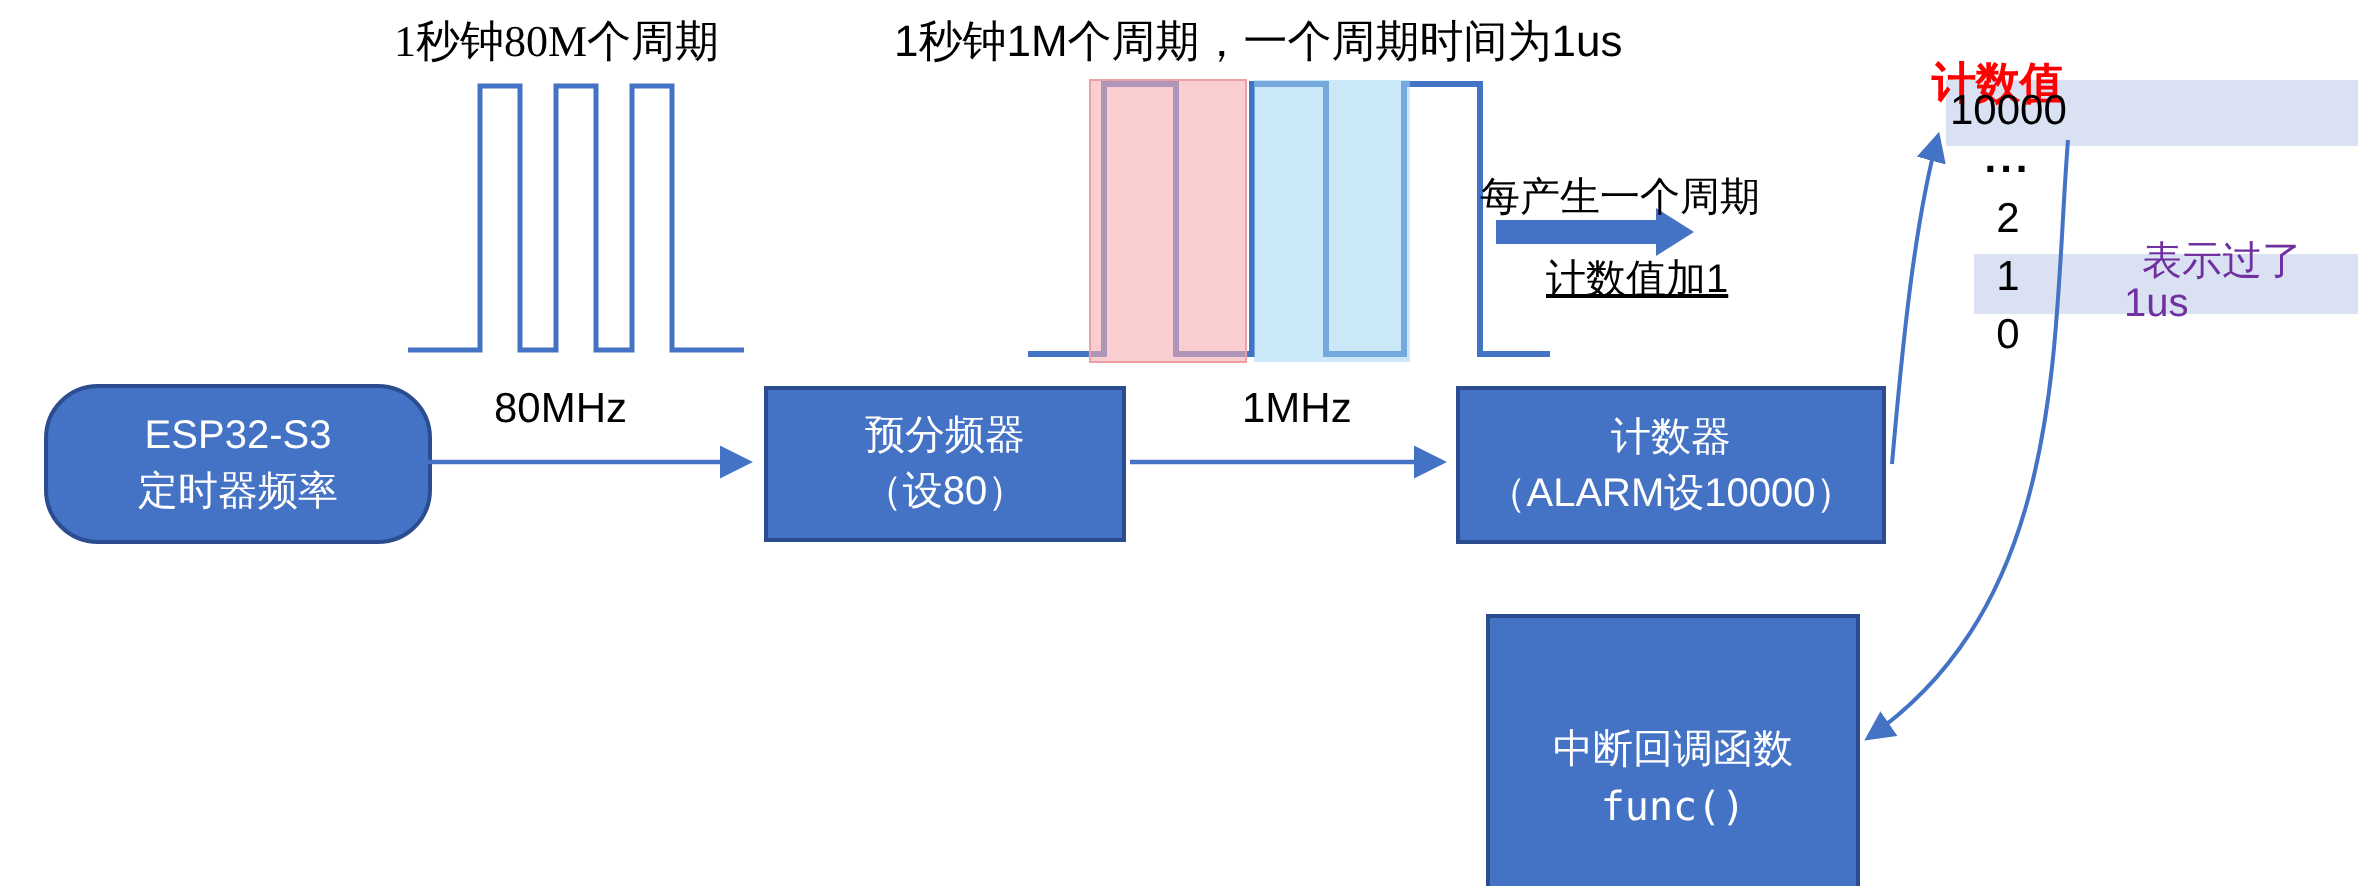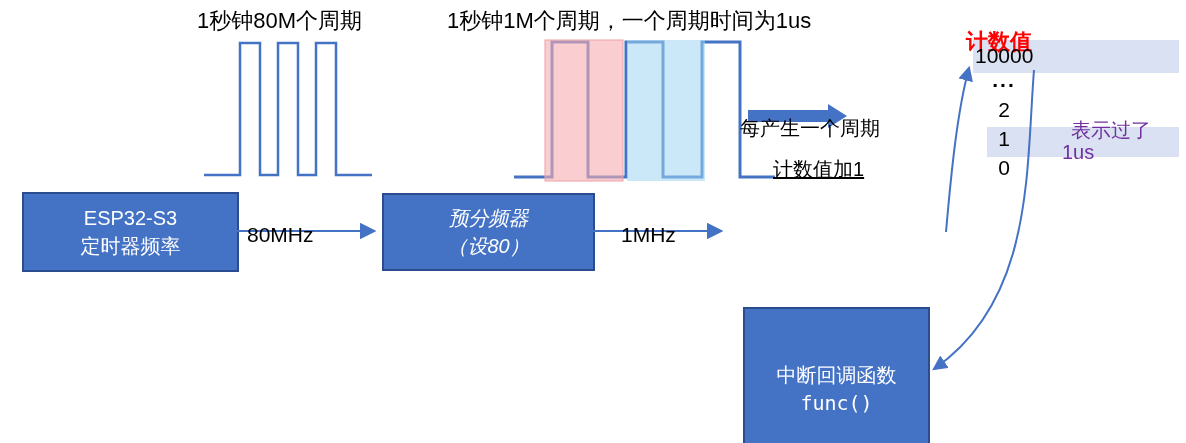--- a/index.html
+++ b/index.html
@@ -9,42 +9,46 @@
   }
   .abs{position:absolute;white-space:nowrap;}
   .layer-svg{position:absolute;left:0;top:0;z-index:3;pointer-events:none;}
   .band{position:absolute;background:#D9E1F2;z-index:1;}
   .flow-box{
     position:absolute;z-index:2;background:#4472C4;border:2px solid #2B4D8F;
     color:#fff;display:flex;flex-direction:column;align-items:center;justify-content:center;
     text-align:center;font-size:20px;line-height:1.4;box-sizing:border-box;
   }
   .txt{z-index:4;font-size:22px;line-height:1.1;}
-  .freq{z-index:4;font-size:21px;margin-top:30px;}
+  .freq{z-index:4;font-size:21px;}
   .note{z-index:4;font-size:20px;color:#7030A0;}
   .red-title{z-index:4;font-size:22px;font-weight:bold;color:#FF0000;}
   .cnt{z-index:4;font-size:21px;width:58px;text-align:center;line-height:22px;}
   .cnt-dots{font-weight:bold;letter-spacing:2px;}
   .mono{font-family:"DejaVu Sans Mono","Liberation Mono",monospace;}
 </style>
 </head>
 <body>
 
 <div id="canvas">
 
   <div class="band" style="left:973px;top:40px;width:206px;height:33px;"></div>
   <div class="band" style="left:987px;top:127px;width:192px;height:30px;"></div>
 
-  <div class="flow-box" style="left:22px;top:192px;width:217px;height:80px;">
+  <div class="flow-box" style="left:22px;top:192px;width:194px;height:80px;border-radius:27px;">
     <div>ESP32-S3</div>
     <div>定时器频率</div>
   </div>
-  <div class="flow-box" style="left:382px;top:193px;width:213px;height:78px;font-style:italic;">
+  <div class="flow-box" style="left:382px;top:193px;width:181px;height:78px;">
     <div>预分频器</div>
     <div>（设80）</div>
+  </div>
+  <div class="flow-box" style="left:728px;top:193px;width:215px;height:79px;">
+    <div>计数器</div>
+    <div>（ALARM设10000）</div>
   </div>
   <div class="flow-box" style="left:743px;top:307px;width:187px;height:164px;">
     <div>中断回调函数</div>
     <div class="mono">func()</div>
   </div>
 
   <svg class="layer-svg" width="1186" height="443" viewBox="0 0 1186 443">
     <defs>
       <marker id="ah" viewBox="0 0 10 10" refX="8.5" refY="5" markerWidth="7.5" markerHeight="7.5" orient="auto-start-reverse">
         <path d="M0,0 L10,5 L0,10 z" fill="#4472C4"></path>
@@ -61,21 +65,21 @@
     <line x1="203" y1="231" x2="374" y2="231" stroke="#4472C4" stroke-width="2.2" marker-end="url(#ah)"></line>
     <line x1="565" y1="231" x2="721" y2="231" stroke="#4472C4" stroke-width="2.2" marker-end="url(#ah)"></line>
 
     <polygon points="748,110 828,110 828,104 847,116 828,128 828,122 748,122" fill="#4472C4"></polygon>
 
     <path d="M946 232 C951 175 957 112 969 68" fill="none" stroke="#4472C4" stroke-width="2" marker-end="url(#ah)"></path>
 
     <path d="M1034 70 C1026 170 1034 300 934 369" fill="none" stroke="#4472C4" stroke-width="2" marker-end="url(#ah)"></path>
   </svg>
 
-  <div class="abs txt" style="left:197px;top:9px;">1秒钟80M个周期</div>
+  <div class="abs txt" style="left:197px;top:9px;font-family:Liberation Serif, serif;">1秒钟80M个周期</div>
   <div class="abs txt" style="left:447px;top:9px;text-align:center;">1秒钟1M个周期，一个周期时间为1us</div>
 
   <div class="abs freq" style="left:247px;top:193px;">80MHz</div>
   <div class="abs freq" style="left:621px;top:193px;">1MHz</div>
 
   <div class="abs freq" style="left:740px;top:85px;font-size:20px;">每产生一个周期</div>
   <div class="abs freq" style="left:773px;top:126px;font-size:20px;text-decoration:underline;">计数值加1</div>
 
   <div class="abs red-title" style="left:966px;top:13px;margin-top:14px;">计数值</div>
 

